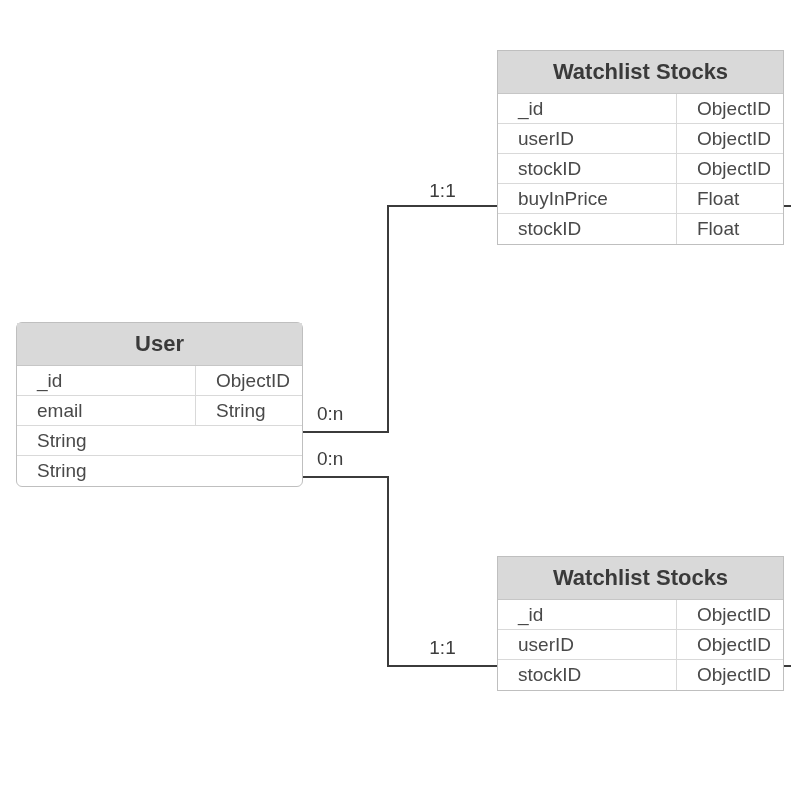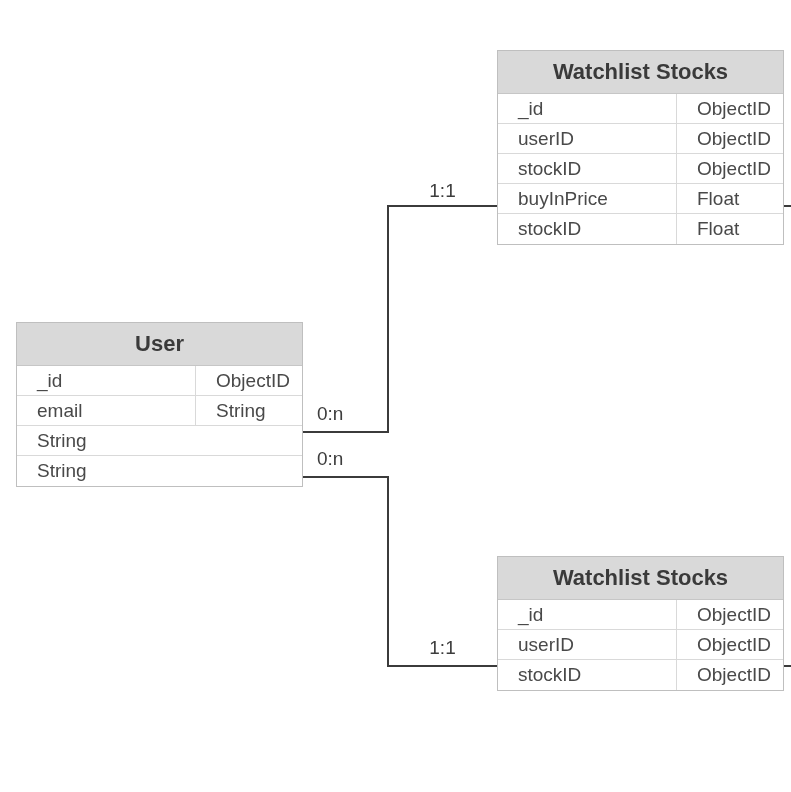--- a/index.html
+++ b/index.html
@@ -112,21 +112,21 @@
     <div class="entity-row">
       <div class="cell-name">buyInPrice</div>
       <div class="cell-type">Float</div>
     </div>
     <div class="entity-row">
       <div class="cell-name">stockID</div>
       <div class="cell-type">Float</div>
     </div>
   </div>
 
-  <div class="entity" style="left:16px; top:322px; width:287px;">
+  <div class="entity" style="left:16px; top:322px; width:287px;border-radius:6px;">
     <div class="entity-header">User</div>
     <div class="entity-row">
       <div class="cell-name">_id</div>
       <div class="cell-type">ObjectID</div>
     </div>
     <div class="entity-row">
       <div class="cell-name">email</div>
       <div class="cell-type">String</div>
     </div>
     <div class="entity-row">

